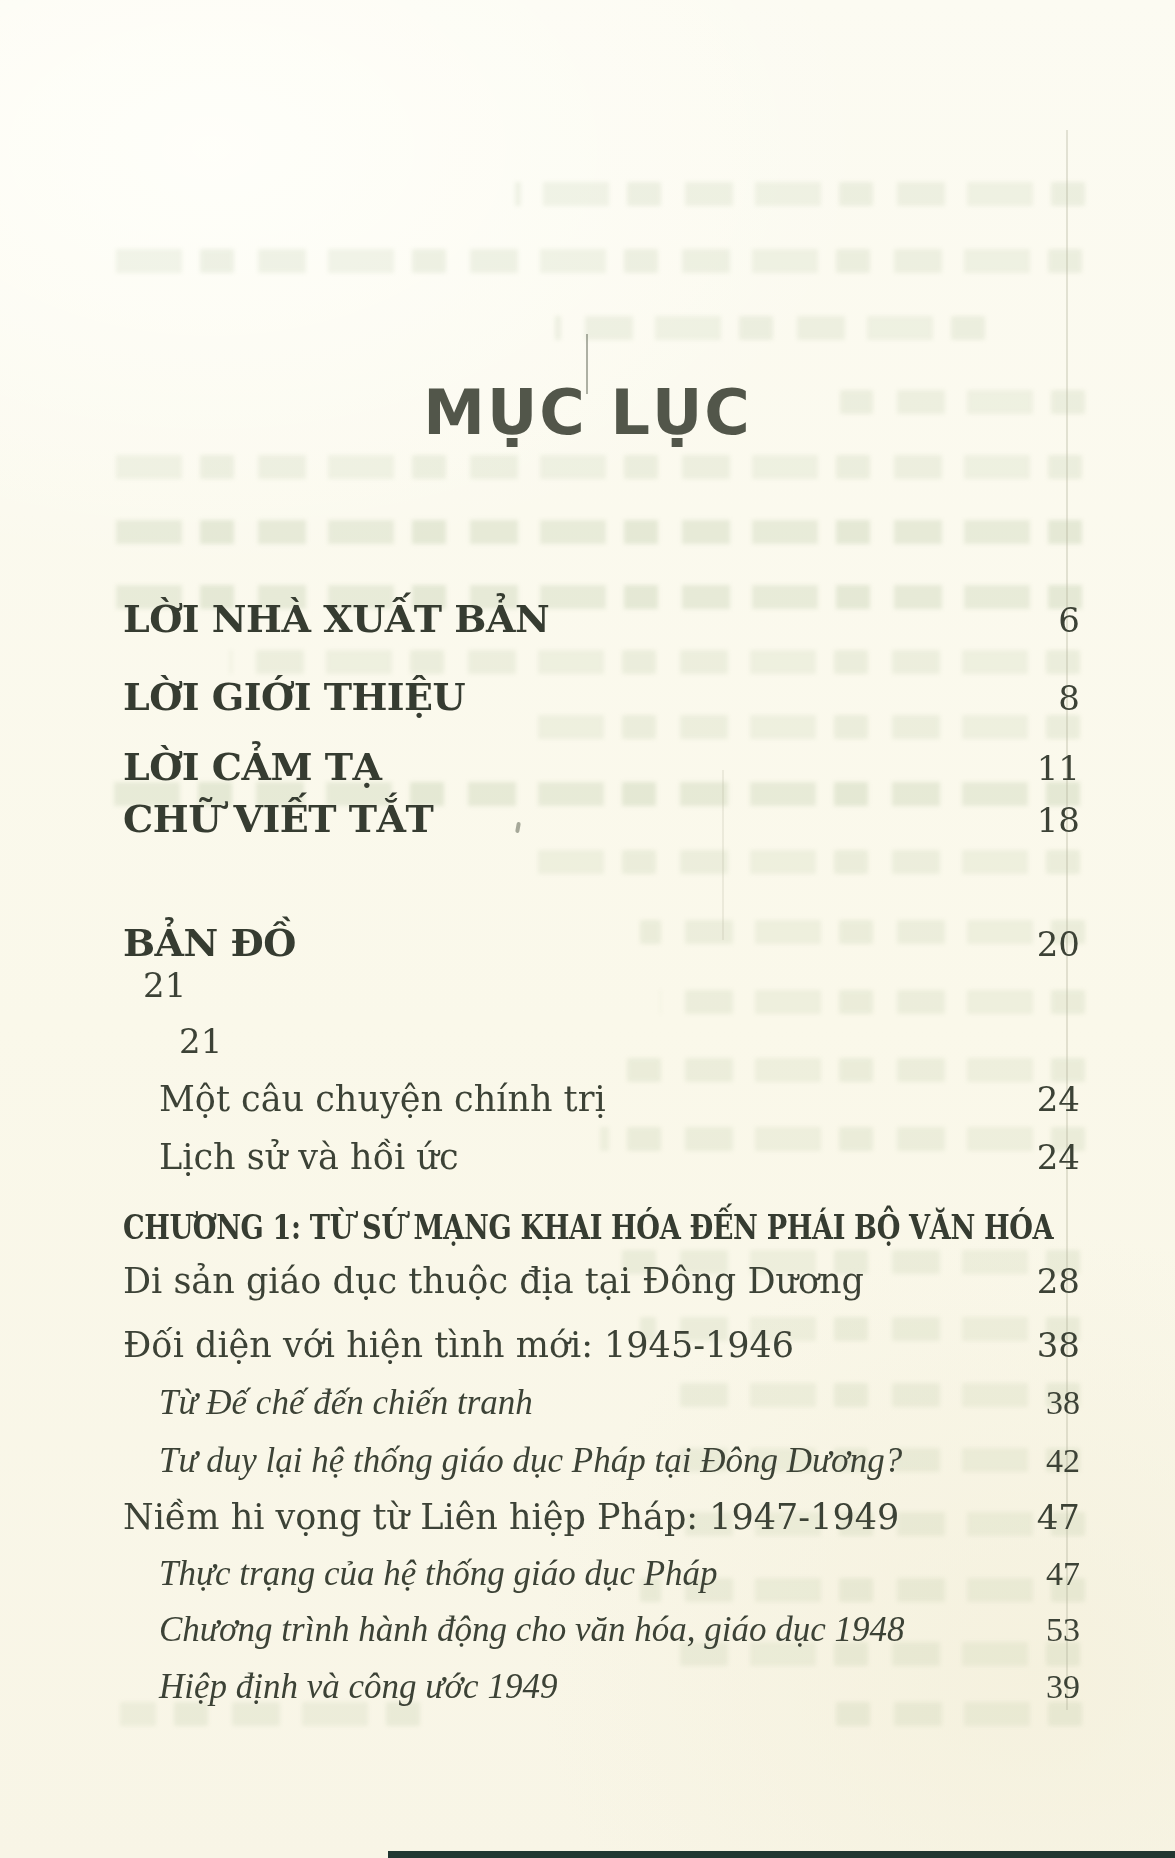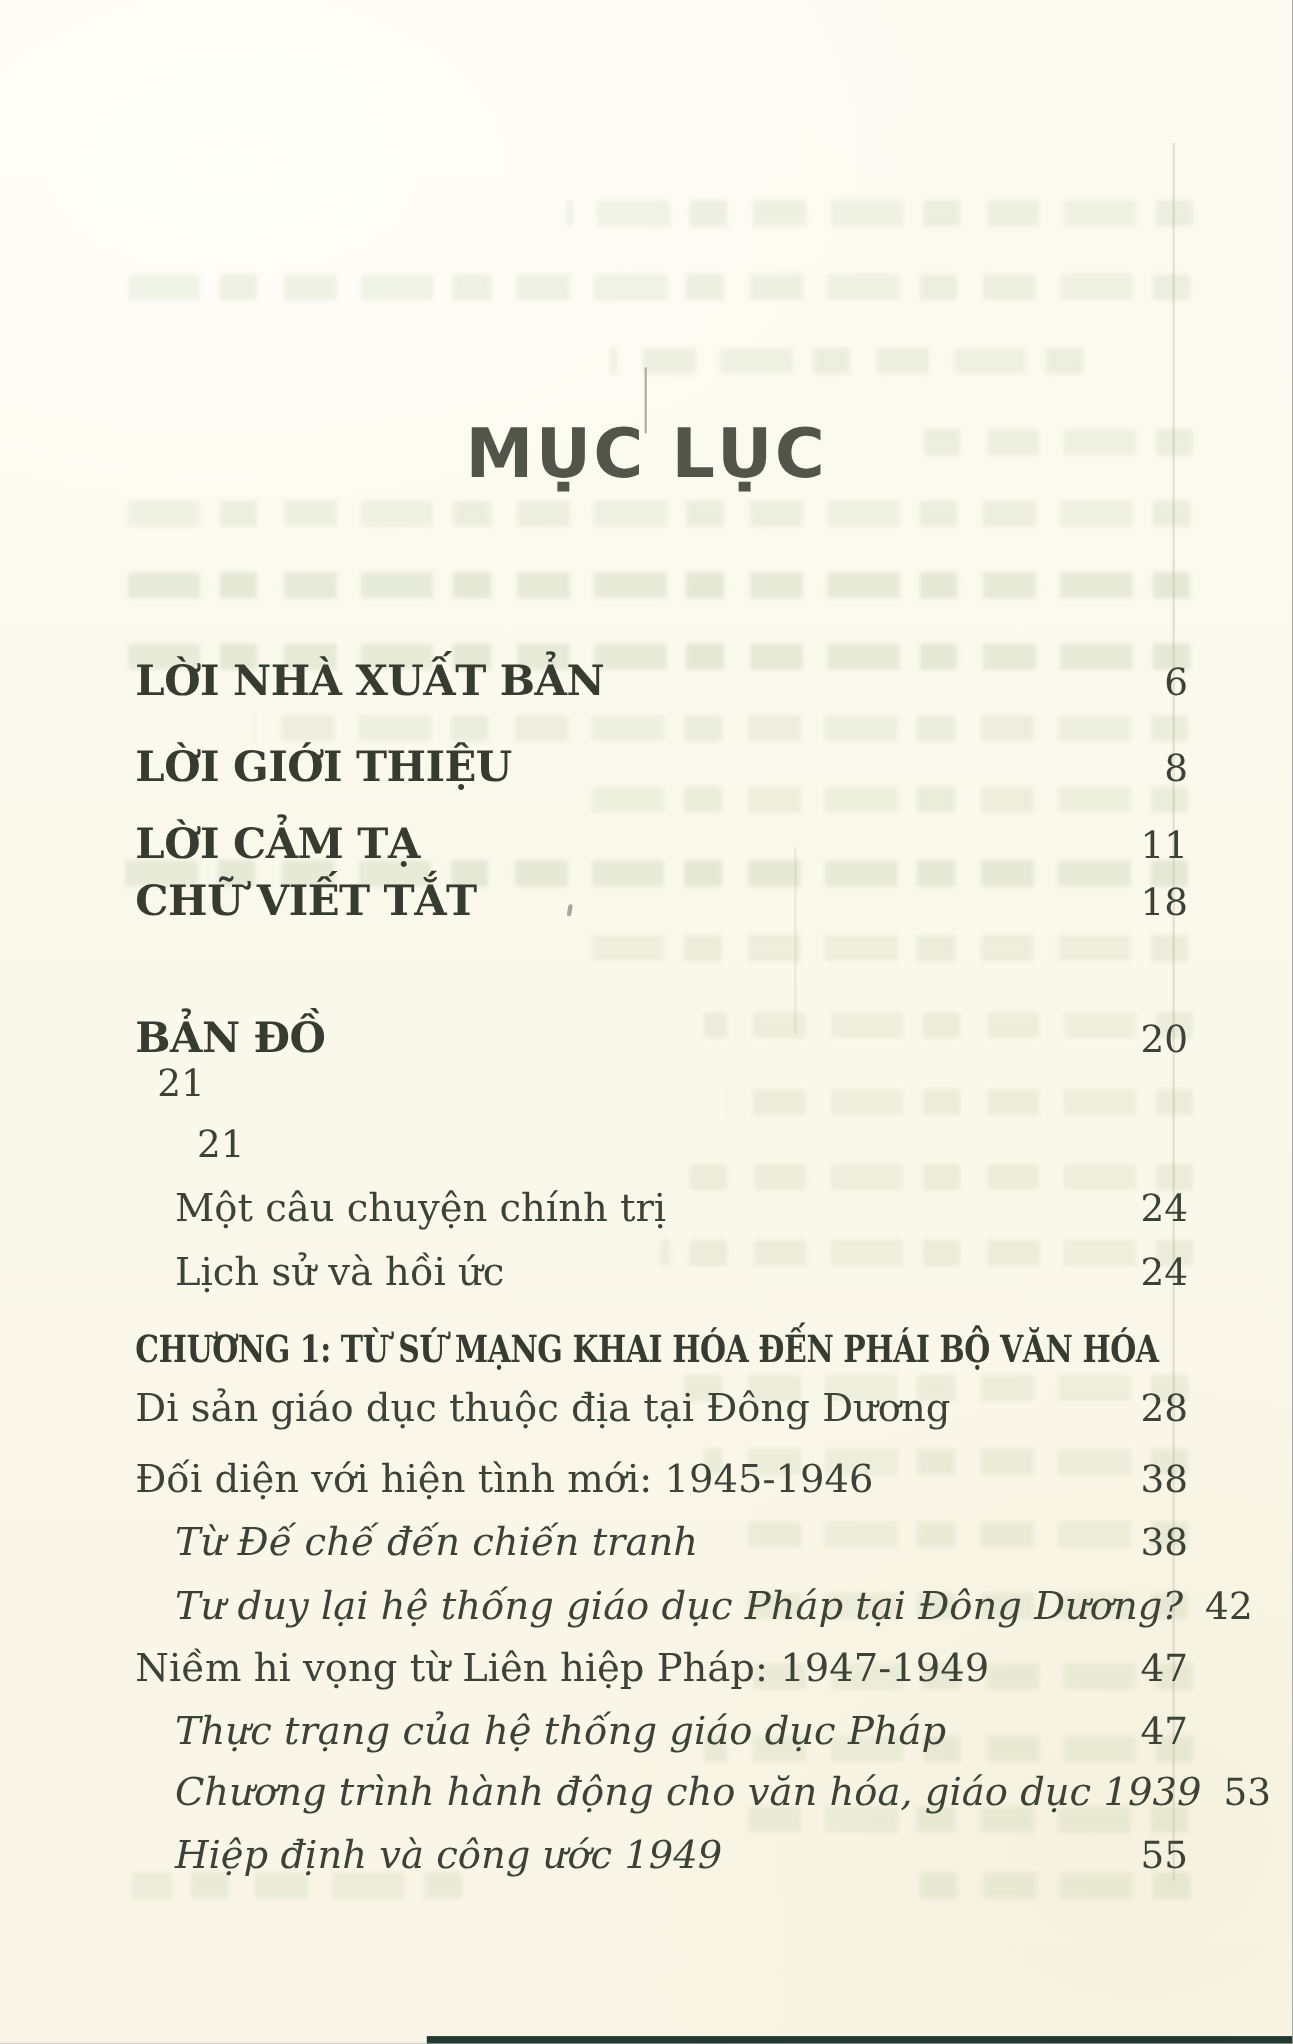--- a/index.html
+++ b/index.html
@@ -46,21 +46,21 @@
   }
   .row .pg{flex:none;font-size:34px;color:#3c4236;padding-left:20px;}
   .row.caps .label{font-weight:bold;font-size:38px;letter-spacing:-.5px;color:#363c31;}
   .row.chapter .label{
     font-weight:bold;font-size:34px;letter-spacing:-.5px;color:#363c31;
     display:inline-block;transform:scaleX(.8);transform-origin:left bottom;
   }
   .row.plain .label{font-size:35px;}
   .row.sub{padding-left:36px;}
   .row.sub .label{font-size:35px;}
-  .row.ital{padding-left:36px;}
+  .row.ital{padding-left:36px;font-family:Liberation Serif, serif;}
   .row.ital .label{font-size:35px;font-style:italic;}
 </style>
 </head>
 <body>
 
 <div id="scan-page">
 
   <div>
     <div class="bleed" style="top:182px;left:515px;width:570px;"></div>
     <div class="bleed" style="top:249px;left:112px;width:970px;"></div>
@@ -152,21 +152,21 @@
   </div>
   <div class="row plain" style="top:1494px">
     <span class="label">Niềm hi vọng từ Liên hiệp Pháp: 1947-1949</span>
     <span class="pg">47</span>
   </div>
   <div class="row ital" style="top:1551px">
     <span class="label">Thực trạng của hệ thống giáo dục Pháp</span>
     <span class="pg">47</span>
   </div>
   <div class="row ital" style="top:1607px">
-    <span class="label">Chương trình hành động cho văn hóa, giáo dục 1939</span>
+    <span class="label">Chương trình hành động cho văn hóa, giáo dục 1948</span>
     <span class="pg">53</span>
   </div>
   <div class="row ital" style="top:1664px">
     <span class="label">Hiệp định và công ước 1949</span>
-    <span class="pg">55</span>
+    <span class="pg">39</span>
   </div>
 
 </div>
 
 </body></html>

